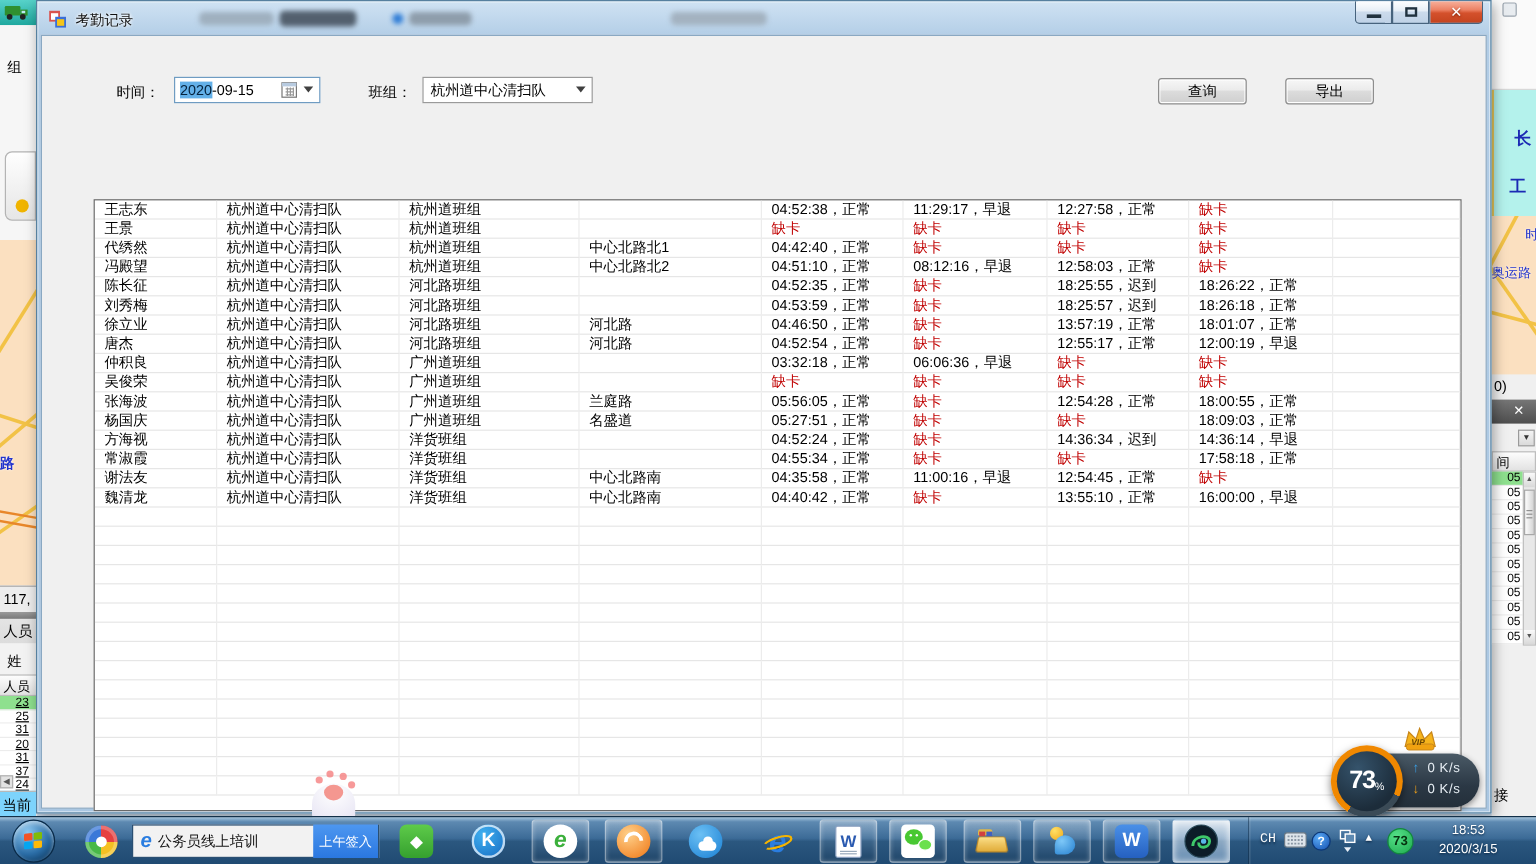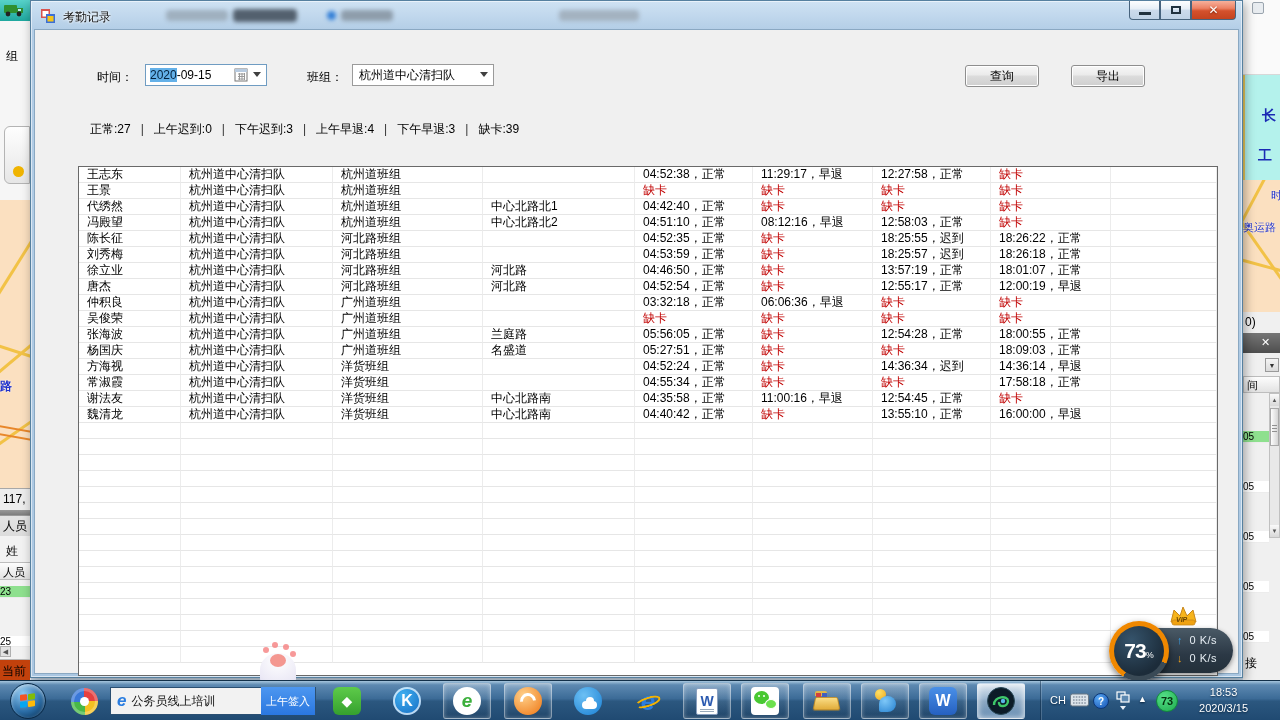--- a/index.html
+++ b/index.html
@@ -14,25 +14,25 @@
   .bl-zu { left:6px; top:48px; }
   .bl-toolbtn { left:4px; top:126px; width:26px; height:58px; background:linear-gradient(#fefefe,#e6e6e6); border:1px solid #b4b4b4; border-radius:6px 0 0 6px; }
   .bl-toolbtn .dot { position:absolute; left:8px; bottom:6px; width:11px; height:11px; border-radius:50%; background:#f0b400; }
   .bl-map { left:0; top:200px; width:31px; height:288px; background:#fbe0c0; overflow:hidden; }
   .road { position:absolute; background:#f2c246; }
   .bl-lu { left:0; top:378px; color:#2233cc; font-weight:bold; text-shadow:0 0 2px #fff; }
   .bl-117 { left:0; top:488px; width:31px; height:22px; background:#ededed; border-top:1px solid #a8a8a8; padding:3px 0 0 3px; }
   .bl-band { left:0; top:510px; width:31px; height:26px; background:linear-gradient(#9a9a9a,#7c7c7c 20%,#e4e4e4 24%,#dcdcdc); padding:8px 0 0 3px; }
   .bl-xing { left:6px; top:543px; }
   .bl-colhdr { left:0; top:562px; width:31px; height:18px; background:linear-gradient(#fdfdfd,#e2e2e2); border:1px solid #bdbdbd; border-left:none; padding:2px 0 0 3px; font-size:11px; }
-  #bl-list { left:0; top:548px; width:38px; }
-  .mini-row { height:11.5px; line-height:11.5px; font-size:10px; padding-left:0; background:#fff; border-bottom:1px solid #ececec;margin-top:38px; }
+  #bl-list { left:0; top:580px; width:38px;text-decoration:underline; }
+  .mini-row { height:11.5px; line-height:11.5px; font-size:10px; padding-left:13px; background:#fff; border-bottom:1px solid #ececec; }
   .mini-row.sel { background:#8ee08e; }
   .bl-scroll { left:0; top:646px; width:11px; height:11px; background:#e2e2e2; border:1px solid #b0b0b0; font-size:7px; line-height:9px; text-align:center; color:#555; }
-  .bl-status { left:0; top:659px; width:30px; height:21px; background:#c2410c; border-top:1px solid #b8b8b8; padding:3px 0 0 2px; z-index:3; }
+  .bl-status { left:0; top:659px; width:30px; height:21px; background:#7dd3fc; border-top:1px solid #b8b8b8; padding:3px 0 0 2px; z-index:3; }
 
   
   #bg-right { left:1243px; top:0; width:37px; height:680px; background:#f0f0f0; }
   .br-top { left:0; top:0; width:37px; height:75px; background:#fafafa; border-bottom:1px solid #d8d8d8; }
   .br-pin { left:9px; top:2px; width:12px; height:12px; border:1px solid #9aa4ae; border-radius:2px; background:#e8ecf0; }
   .br-cyan { left:0; top:75px; width:37px; height:105px; background:#b4f2ec; border-left:2px solid #e8c85a; }
   .br-chang { left:17px; top:32px; color:#1b2ab4; font-weight:bold; font-size:14px; }
   .br-gong { left:13px; top:72px; color:#1b2ab4; font-weight:bold; font-size:14px; }
   .br-map2 { left:0; top:180px; width:37px; height:132px; background:#fbe0c0; overflow:hidden; }
   .br-shi { left:28px; top:8px; color:#2233cc; font-size:11px; text-shadow:0 0 2px #fff; }
@@ -106,21 +106,21 @@
   .activebox { background:linear-gradient(rgba(255,255,255,.78),rgba(220,235,250,.55) 50%,rgba(170,205,240,.5)); box-shadow:inset 0 0 6px rgba(255,255,255,.8); }
   #start-orb { left:8px; width:40px; }
   .orb { width:36px; height:36px; border-radius:50%; background:radial-gradient(circle at 35% 28%,#8cc8f2,#2b6da6 55%,#0d3a63 85%); border:1px solid #0a2a47; box-shadow:inset 0 2px 4px rgba(255,255,255,.6); display:flex; align-items:center; justify-content:center; }
   .flag { width:16px; height:14px; display:grid; grid-template-columns:7px 7px; grid-template-rows:6px 6px; gap:1px; transform:skewY(-6deg); }
   .flag i { border-radius:1px; }
   #searchbox { left:110px; width:206px; height:28px; top:6px; background:#f2f2f2; border:1px solid #2a4f72; display:flex; align-items:center; position:absolute; }
   #searchbox .e-ico { color:#2a7de0; font-weight:bold; font-style:italic; font-size:17px; margin:0 5px 0 6px; }
   #searchbox .stext { flex:1; font-size:12px; color:#111; white-space:nowrap; overflow:hidden; }
   #searchbox .sbtn { width:54px; height:28px; background:linear-gradient(#4d97f0,#2a77e0); color:#fff; font-size:11px; display:flex; align-items:center; justify-content:center; }
   .appico { width:28px; height:28px; display:flex; align-items:center; justify-content:center; position:relative; }
-  .tray-txt { color:#fff; font-size:11px; text-shadow:0 1px 2px #0a2540; }
+  .tray-txt { color:#fff; font-size:11px; text-shadow:0 1px 2px #0a2540;font-family:Liberation Mono, monospace; }
   #clock { position:absolute; right:32px; top:3px; text-align:center; color:#fff; font-size:11px; line-height:16px; text-shadow:0 1px 2px #0a2540;margin-left:43px; }
   .divider { position:absolute; top:0; width:1px; height:40px; background:rgba(10,35,60,.45); box-shadow:1px 0 0 rgba(255,255,255,.18); }
 </style>
 </head>
 <body>
 
 <div id="bg-left" class="abs">
   <div class="bl-teal abs">
     <svg class="abs" style="left:3px;top:3px" width="22" height="14" viewBox="0 0 22 14">
       <rect x="1" y="2" width="13" height="8" rx="1" fill="#2f8f2f"></rect>
@@ -246,21 +246,20 @@
       <span class="dd-arrow"></span>
     </div>
     <span class="lab" style="left:272px;top:39px">班组：</span>
     <div class="combo">
       <span>杭州道中心清扫队</span>
       <span class="dd-arrow"></span>
     </div>
     <div class="btn" style="left:930px">查询</div>
     <div class="btn" style="left:1036px">导出</div>
 
-    <div id="summary"><span>正常:27</span><span class="sep">|</span><span>上午迟到:0</span><span class="sep">|</span><span>下午迟到:3</span><span class="sep">|</span><span>上午早退:4</span><span class="sep">|</span><span>下午早退:3</span><span class="sep">|</span><span>缺卡:39</span></div>
 
     <div id="grid">
       <div id="tbody">
           <div class="tgrid">
             <div class="tcell">王志东</div>
             <div class="tcell">杭州道中心清扫队</div>
             <div class="tcell">杭州道班组</div>
             <div class="tcell"></div>
             <div class="tcell">04:52:38，正常</div>
             <div class="tcell">11:29:17，早退</div>

